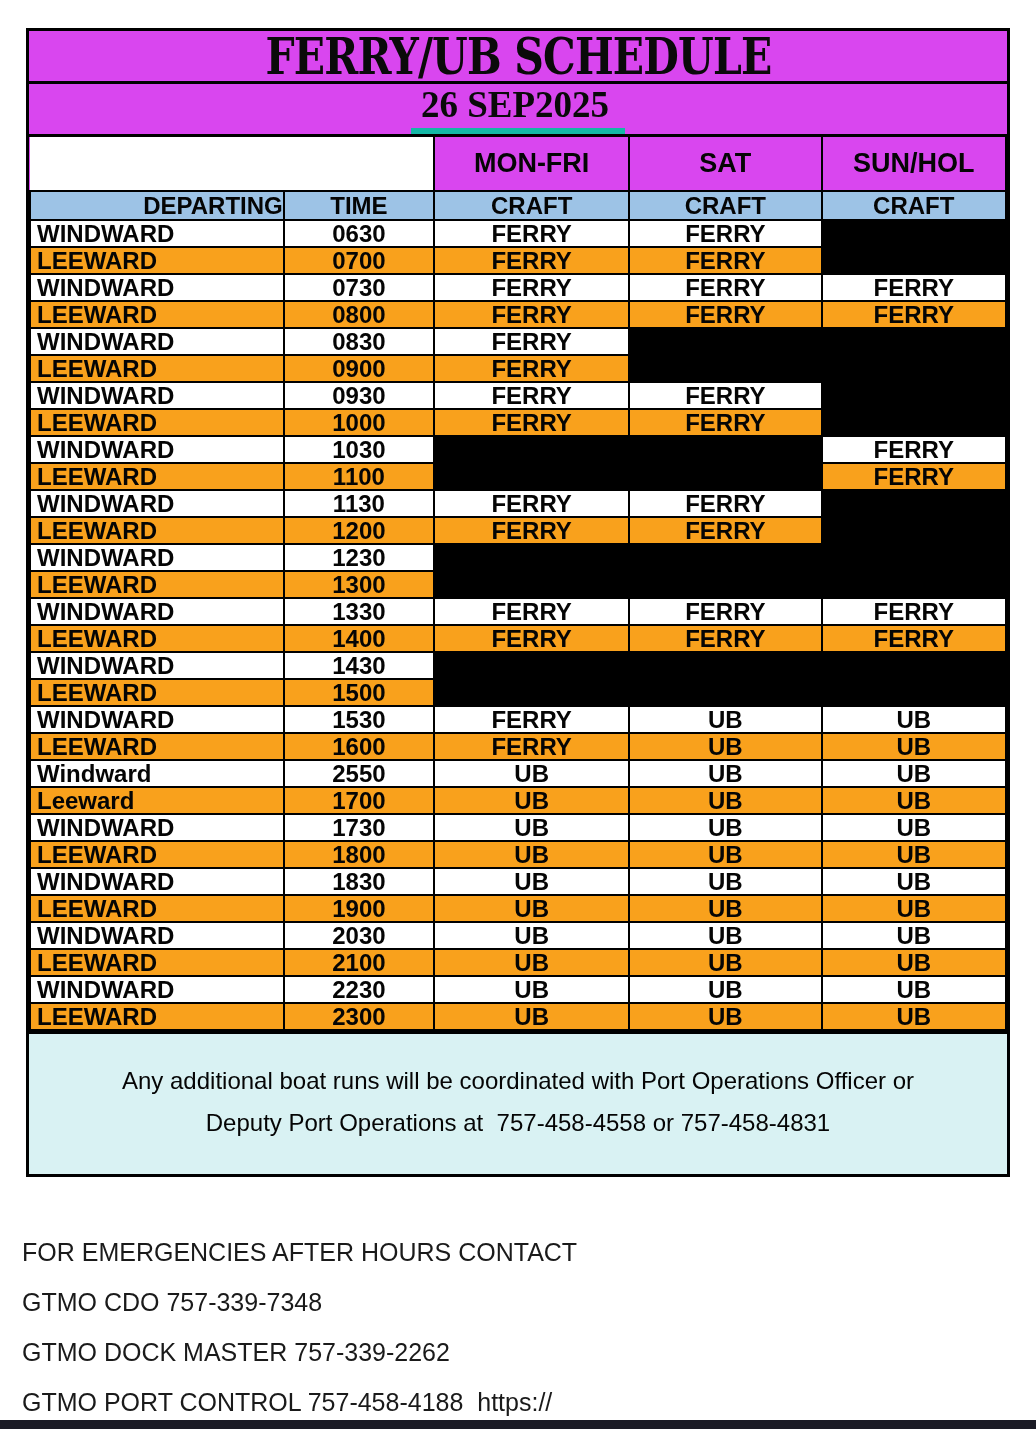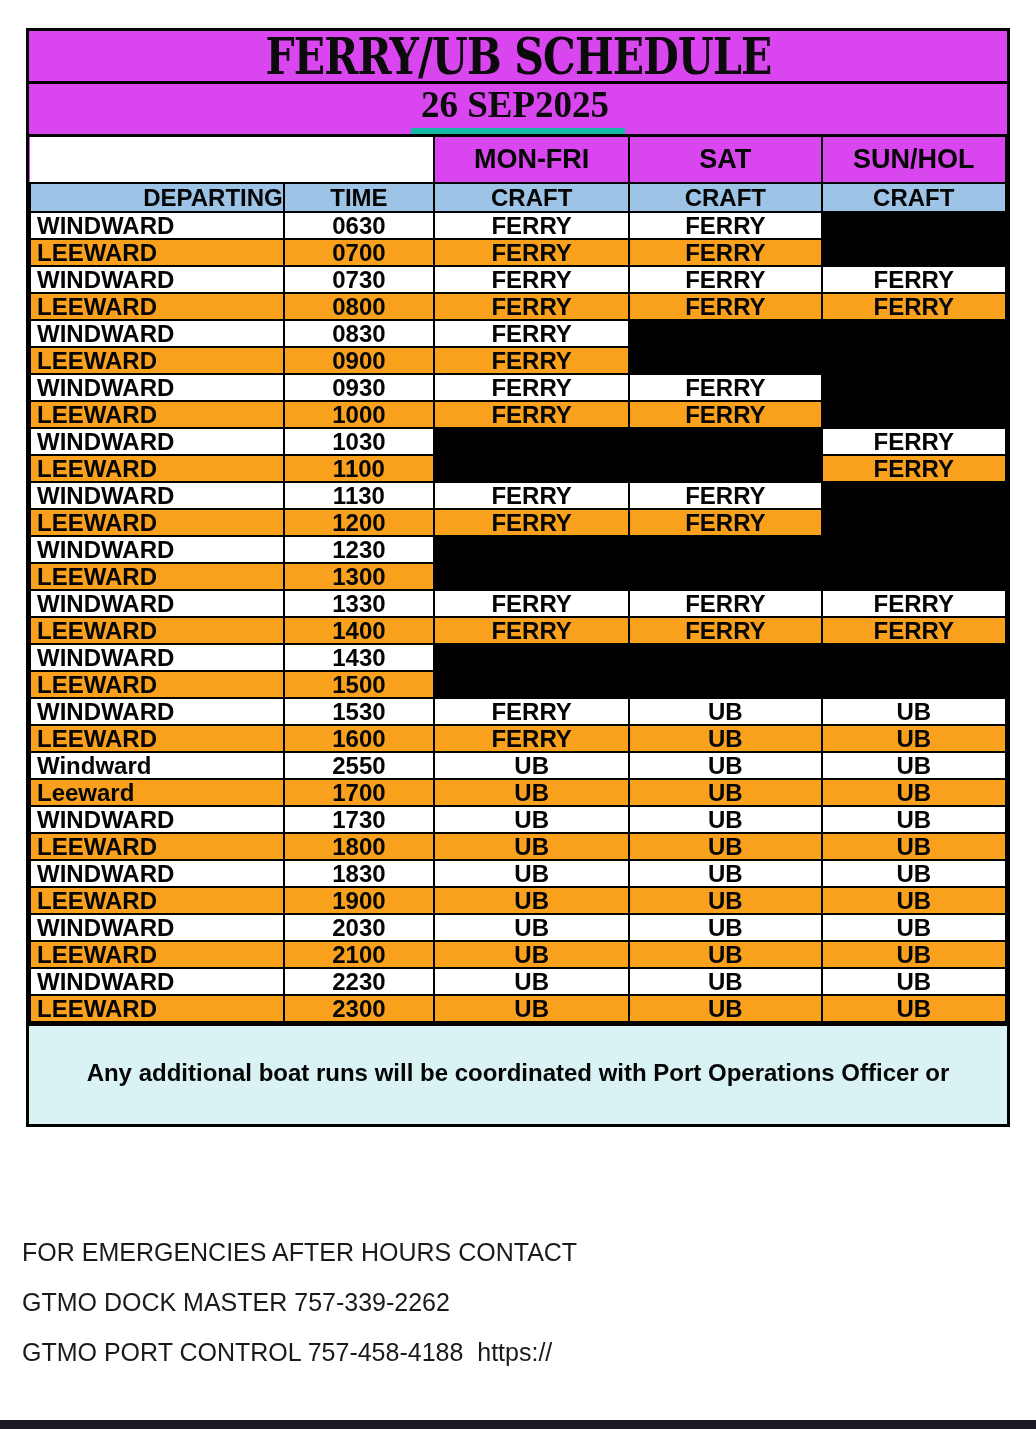--- a/index.html
+++ b/index.html
@@ -73,21 +73,21 @@
     overflow: hidden;
     white-space: nowrap;
   }
   col.c-dep { width: 26.0%; }
   col.c-time { width: 15.4%; }
   col.c-mf { width: 20.0%; }
   col.c-sat { width: 19.7%; }
   col.c-sun { width: 18.9%; }
 
   tr.dayhdr td {
-    height: 46px;
+    height: 54px;
     font-size: 27px;
     border-top: none;
   }
   tr.dayhdr td.spacer { border-left: none; background: #fff; }
   tr.bluehdr td {
     background: var(--header_blue);
     height: 27px;
     font-size: 24px;
     line-height: 27px;
   }
@@ -101,21 +101,21 @@
   tbody.rows td.dep { text-align: left; padding-left: 6px; }
   tr.white td { background: #ffffff; }
   tr.orange td { background: var(--orange); }
   tbody.rows td.blk { background: var(--blackout) !important; border-color: var(--blackout); }
 
   .note-box {
     border-top: 3px solid var(--border_black);
     background: var(--note_cyan);
     padding: 26px 34px 30px 34px;
     text-align: center;
-    font-weight: bold;
+    font-weight: normal;
     font-size: 24px;
     color: #050505;
     line-height: 1.75;
   }
 
   .contacts {
     position: absolute;
     left: 22px; top: 1238px;
     font-size: 25px;
     color: #1a1a1a;
@@ -378,25 +378,27 @@
             <td>2300</td>
             <td>UB</td>
             <td>UB</td>
             <td>UB</td>
           </tr>
         </tbody>
     </table>
 
     <div class="note-box">
       <div>Any additional boat runs will be coordinated with Port Operations Officer or</div>
+      <div>Deputy Port Operations at &nbsp;757-458-4558 or 757-458-4831</div>
     </div>
 
   </div>
 
   <div class="contacts">
     <div class="contact-line">FOR EMERGENCIES AFTER HOURS CONTACT</div>
+    <div class="contact-line">GTMO CDO 757-339-7348</div>
     <div class="contact-line">GTMO DOCK MASTER 757-339-2262</div>
     <div class="contact-line">GTMO PORT CONTROL 757-458-4188 &nbsp;https://</div>
   </div>
 
   <div class="bottom-bar"></div>
 
 </div>
 
 </body></html>

